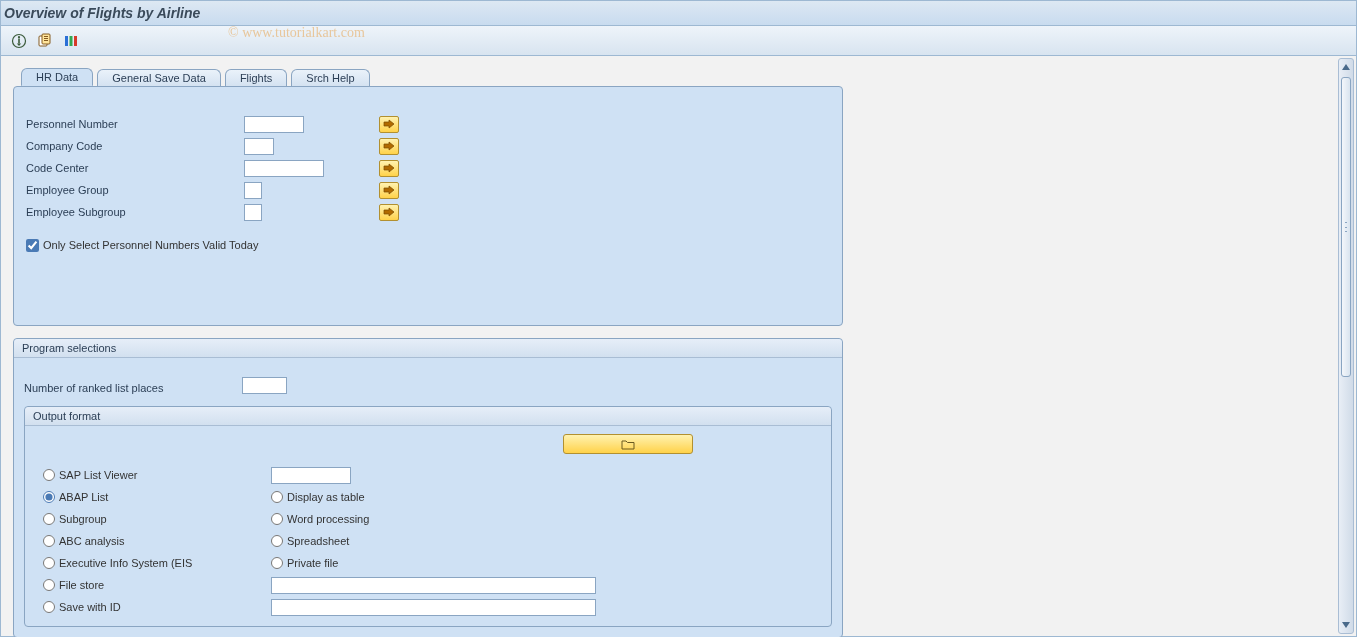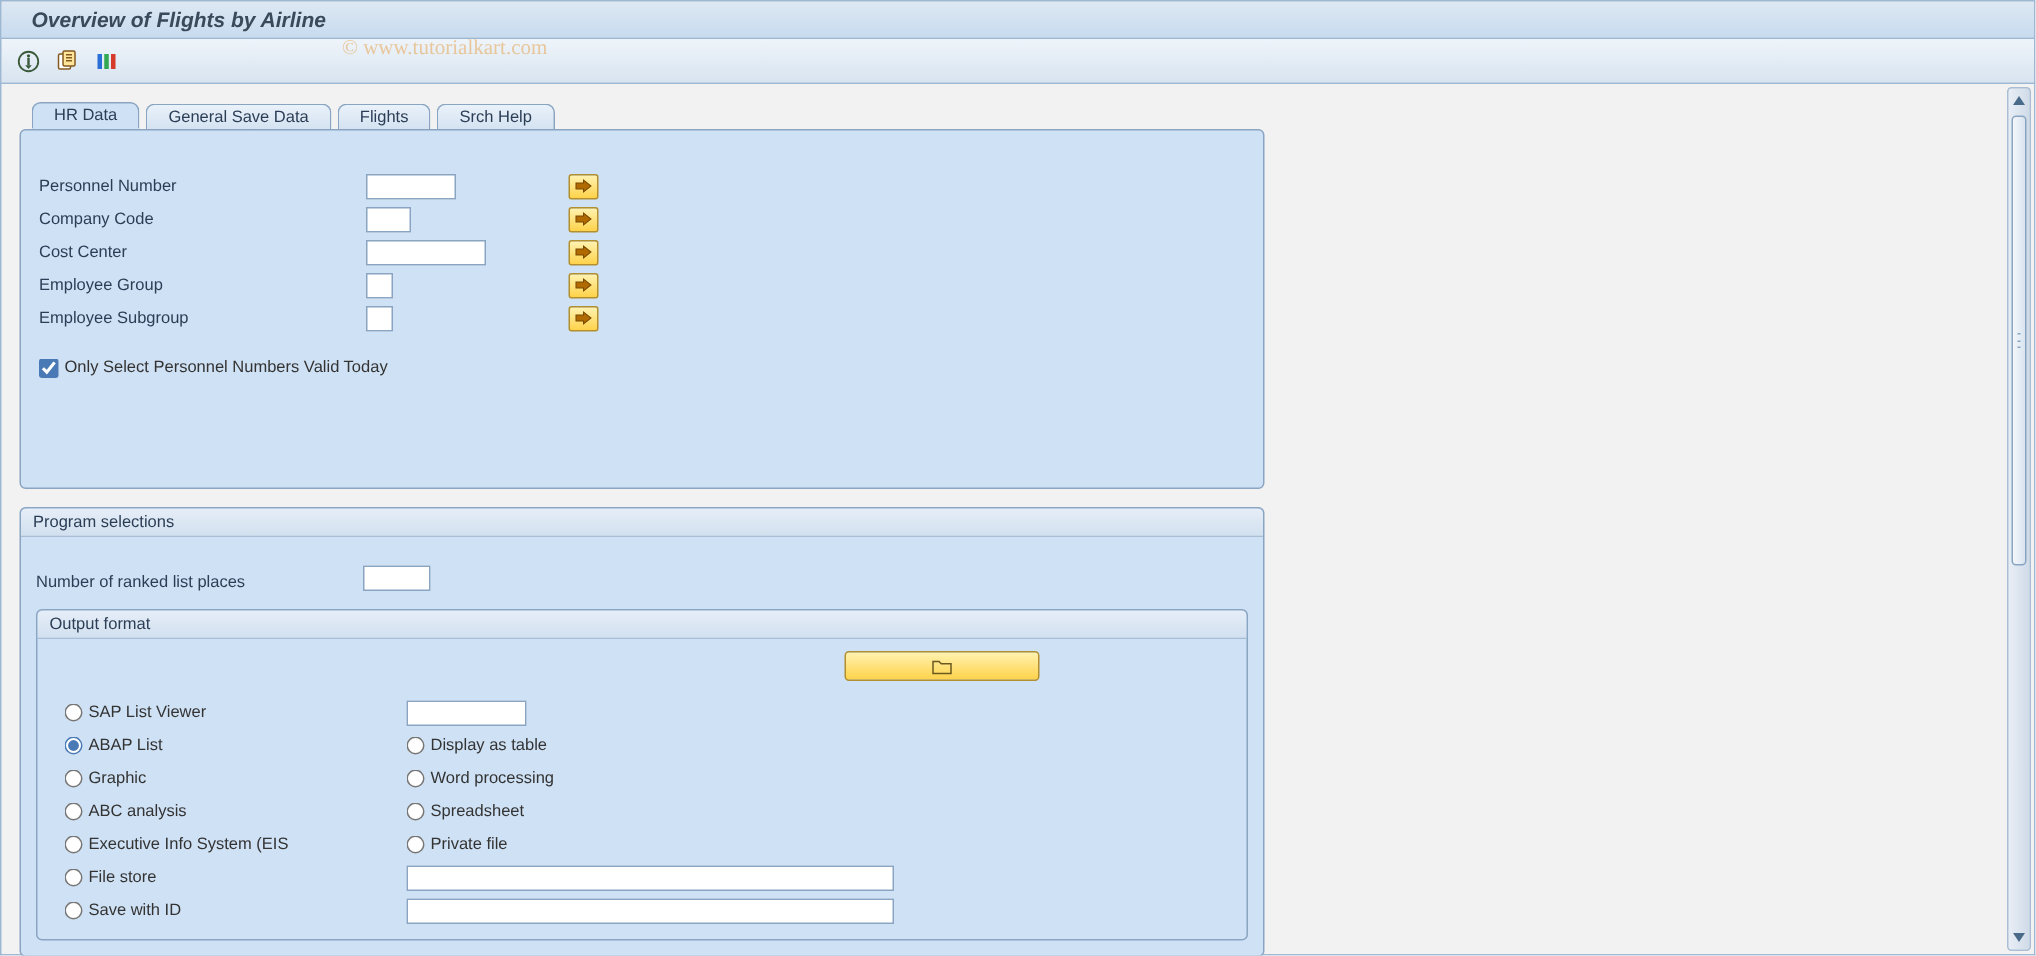--- a/index.html
+++ b/index.html
@@ -4,21 +4,21 @@
 <style>
   * { box-sizing: border-box; margin: 0; padding: 0; }
   html, body { width: 1357px; height: 637px; font-family: Arial, sans-serif; font-size: 11px; color: #333; background: #f2f2f2; }
   body { position: relative; overflow: hidden; }
 
   
   .title-bar {
     background: linear-gradient(#dde8f3, #c8dbef);
     border: 1px solid #9db8d2;
     height: 26px;
-    padding: 4px 20px;
+    padding: 4px 3px;
     display: flex;
     align-items: center;
   }
   .title-bar .title-text {
     font-weight: bold;
     font-style: italic;
     font-size: 14px;
     color: #3a4a5a;
   }
 
@@ -291,21 +291,21 @@
         <span class="label">Company Code</span>
         <input type="text" class="field w30" style="">
         <div class="multi-btn" style="margin-left:105px;">
           <svg width="12" height="10" viewBox="0 0 12 10">
               <polygon points="1,3 6,3 6,1 11,5 6,9 6,7 1,7" fill="#b06a00" stroke="#7a4a00" stroke-width="0.7"></polygon>
             </svg>
         </div>
       </div>
 
       <div class="row">
-        <span class="label">Cost Center</span>
+        <span class="label">Code Center</span>
         <input type="text" class="field w80" style="">
         <div class="multi-btn" style="margin-left:55px;">
           <svg width="12" height="10" viewBox="0 0 12 10">
               <polygon points="1,3 6,3 6,1 11,5 6,9 6,7 1,7" fill="#b06a00" stroke="#7a4a00" stroke-width="0.7"></polygon>
             </svg>
         </div>
       </div>
 
       <div class="row">
         <span class="label">Employee Group</span>
@@ -369,21 +369,21 @@
                   <span>ABAP List</span>
                 </div>
                 <div class="radio-col-b">
                   <input type="radio" name="fmt" style="">
                   <span>Display as table</span>
                 </div>
               </div>
               <div class="radio-row">
                 <div class="radio-col-a">
                   <input type="radio" name="fmt" style="">
-                  <span>Graphic</span>
+                  <span>Subgroup</span>
                 </div>
                 <div class="radio-col-b">
                   <input type="radio" name="fmt" style="">
                   <span>Word processing</span>
                 </div>
               </div>
               <div class="radio-row">
                 <div class="radio-col-a">
                   <input type="radio" name="fmt" style="">
                   <span>ABC analysis</span>

